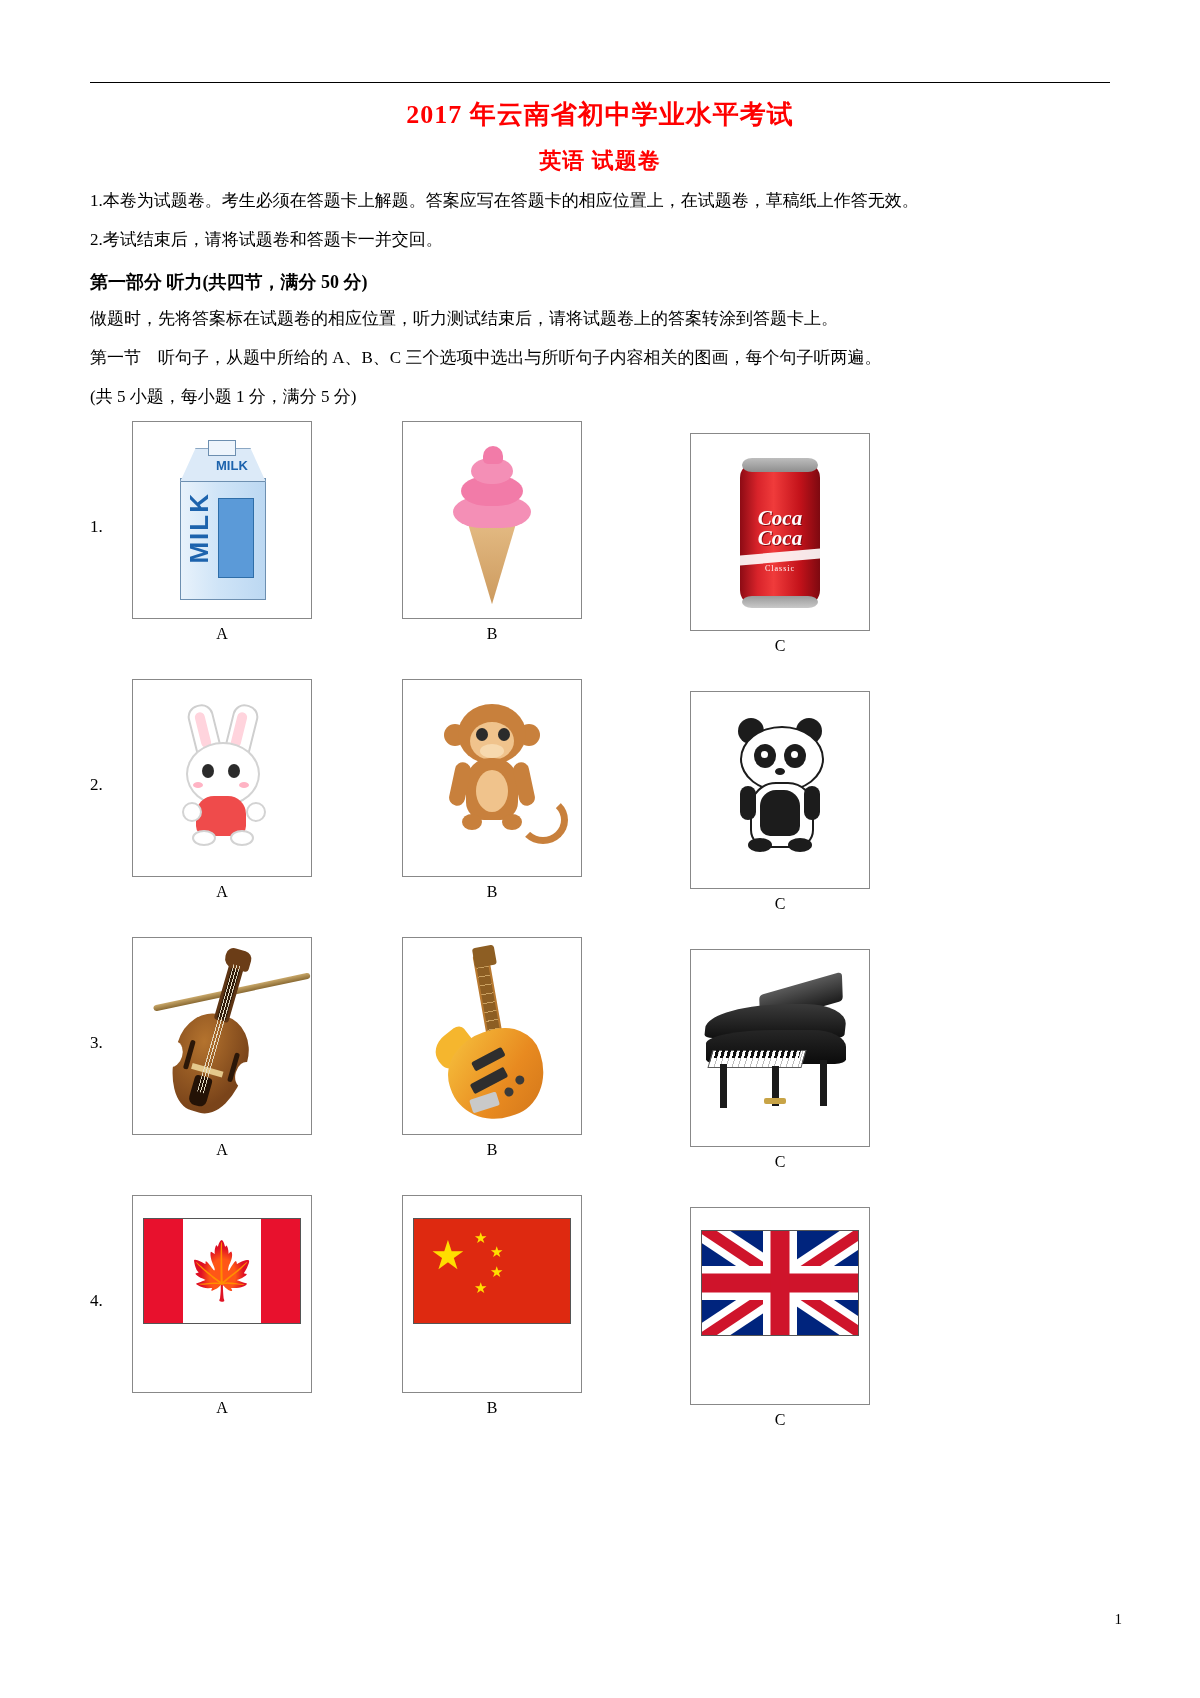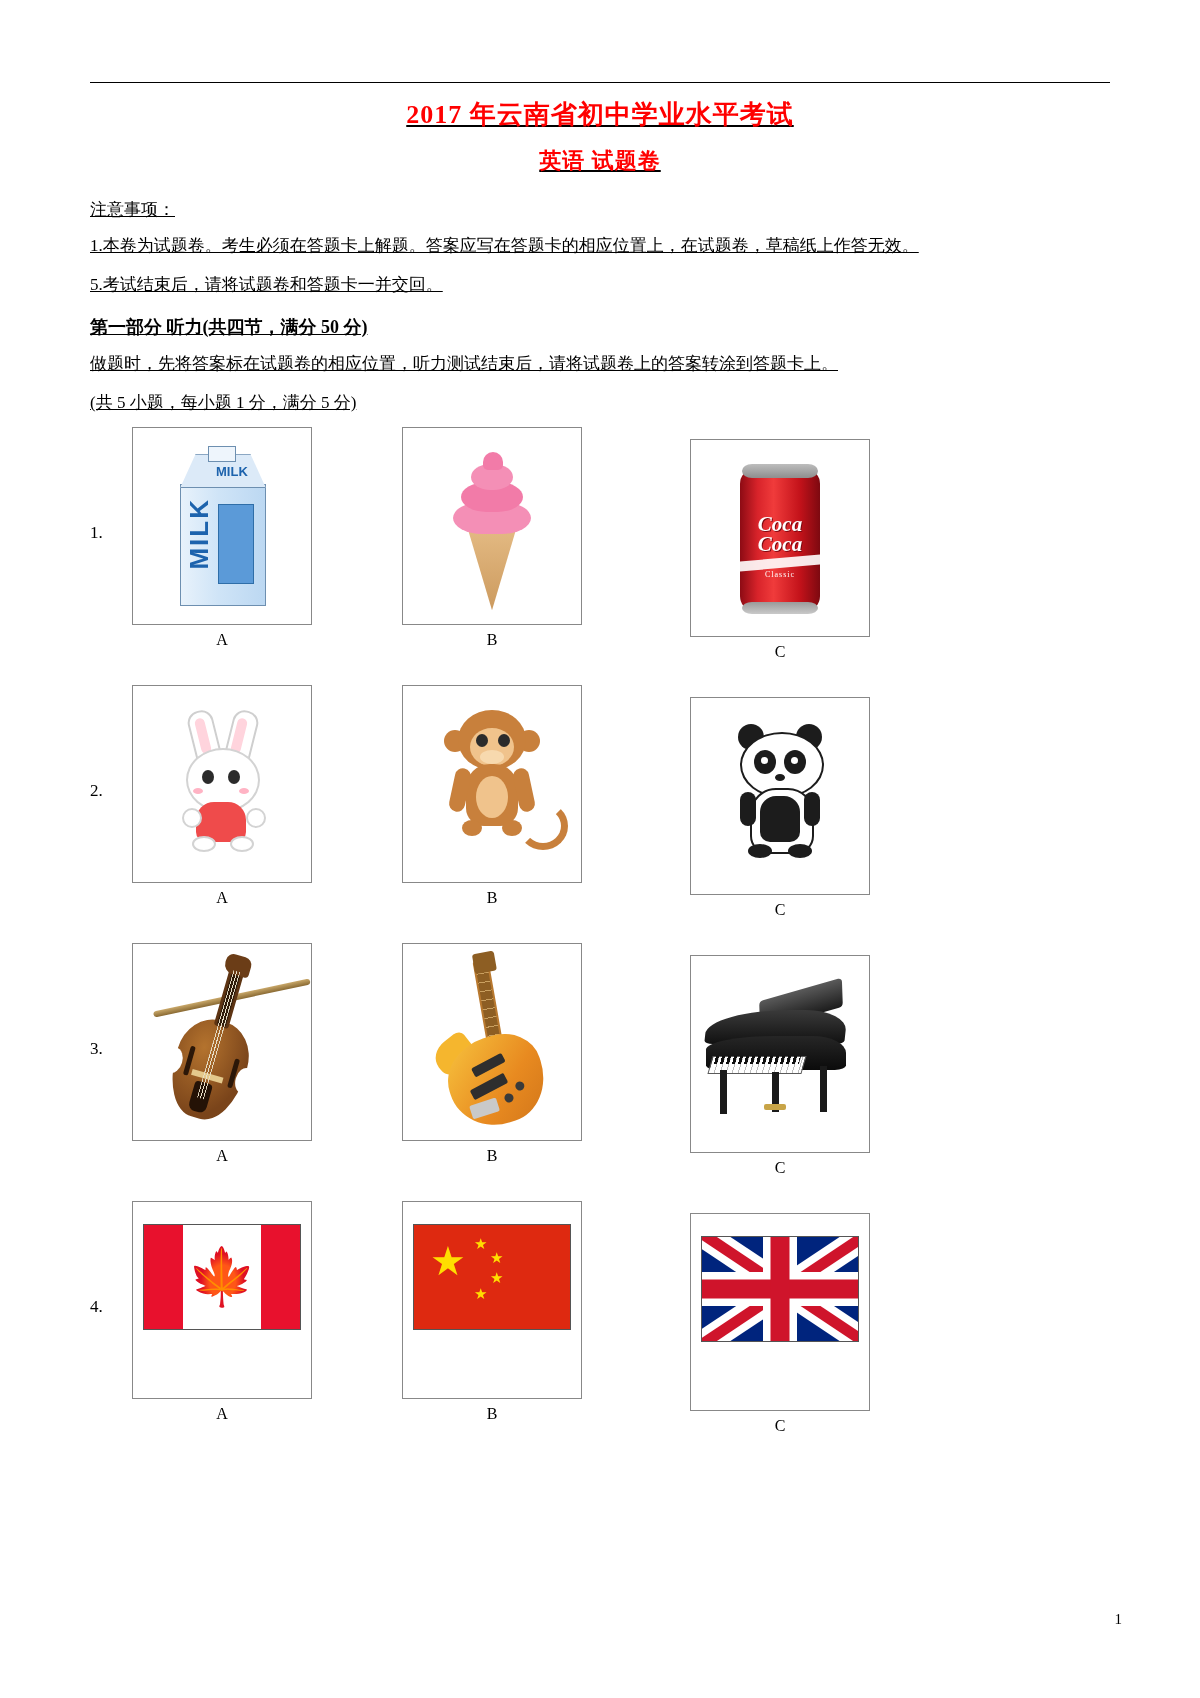--- a/index.html
+++ b/index.html
@@ -17,21 +17,20 @@
     height: 1698px;
     margin: 0 auto;
     background: #ffffff;
     overflow: hidden;
   }
   .content {
     position: absolute;
     left: 90px;
     top: 0;
     width: 1020px;
-    text-decoration: underline;
   }
   .top-rule {
     border-top: 1.5px solid #000;
     margin-top: 82px;
     width: 1020px;
   }
   .title-main {
     text-align: center;
     color: #ff0000;
     font-weight: bold;
@@ -378,26 +377,26 @@
 <body>
 
 <div class="page">
   <div class="content">
 
     <div class="top-rule"></div>
 
     <div class="title-main">2017 年云南省初中学业水平考试</div>
     <div class="title-sub">英语 试题卷</div>
 
-    <div class="notice-title">注意事项：</div>
     <div class="para">1.本卷为试题卷。考生必须在答题卡上解题。答案应写在答题卡的相应位置上，在试题卷，草稿纸上作答无效。</div>
-    <div class="para">5.考试结束后，请将试题卷和答题卡一并交回。</div>
+    <div class="para">2.考试结束后，请将试题卷和答题卡一并交回。</div>
 
     <div class="part-title">第一部分 听力(共四节，满分 50 分)</div>
     <div class="para">做题时，先将答案标在试题卷的相应位置，听力测试结束后，请将试题卷上的答案转涂到答题卡上。</div>
+    <div class="para">第一节　听句子，从题中所给的 A、B、C 三个选项中选出与所听句子内容相关的图画，每个句子听两遍。</div>
     <div class="para">(共 5 小题，每小题 1 分，满分 5 分)</div>
 
     <div class="q-row">
       <div class="q-num">1.</div>
 
       <div class="opt opt-a">
         <div class="img-box">
           <div class="center-abs milk-wrap">
             <div class="milk-body"></div>
             <div class="milk-top"></div>

